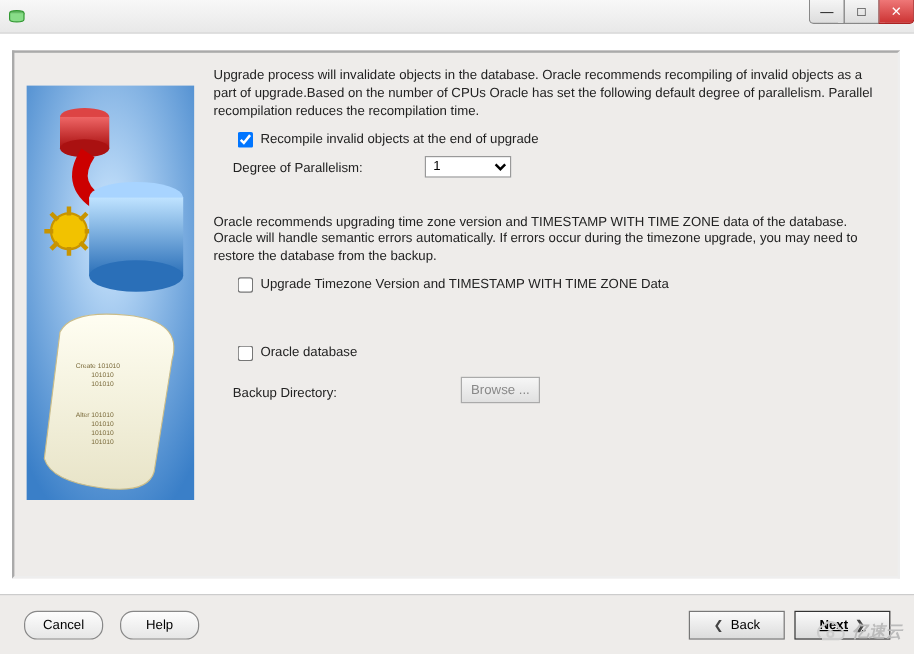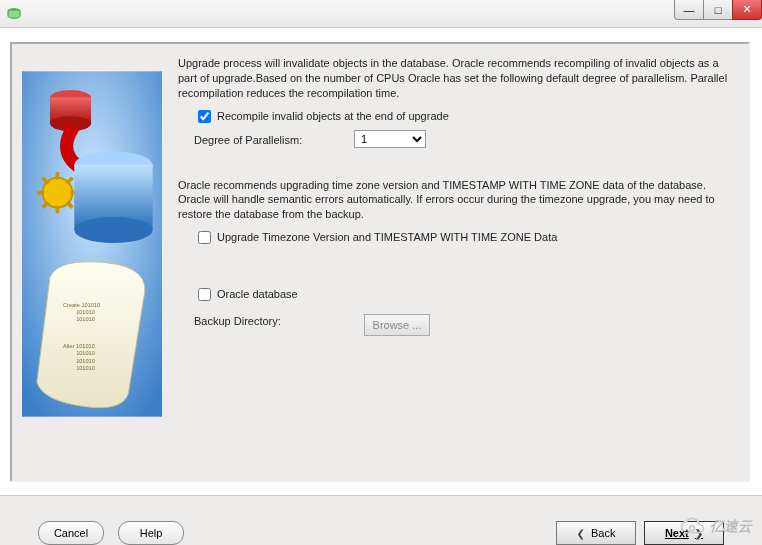--- a/index.html
+++ b/index.html
@@ -65,36 +65,36 @@
   .para { margin-bottom: 6px; }
   .row-cb { display:flex; align-items:center; margin: 4px 0 4px 16px;}
   .row-cb input { margin-right:6px; }
   .row-dop { display:flex; align-items:flex-end; margin: 2px 0 0 16px; }
   .row-dop .lbl { width: 160px; }
   .combo {
     width: 72px; height:18px; border:1px solid #999;
     background:#fff; font: inherit; padding:0 2px;
   }
   .section-gap { height: 30px; }
-  .row-dir { display:flex; align-items:flex-start; margin: 10px 0 0 16px; }
+  .row-dir { display:flex; align-items:flex-end; margin: 10px 0 0 16px; gap: 20px; }
   .row-dir .lbl { width: 160px; }
   .dir-input {
     flex:1; height:20px; border:1px solid #999;
     background:#eee; color:#555; font:inherit; padding:2px 4px;
   }
   .browse-btn {
     width:66px; height:22px; margin-left:10px;
     border:1px solid #aaa; border-radius:0;
     background: linear-gradient(#f6f6f6,#e0e0e0);
     color:#888; font:inherit;
   }
   .footer {
     position:absolute; left:0; bottom:0; width:762px;
     height:50px; border-top:1px solid #ccc;
-    display:flex; align-items:flex-end; padding: 0 38px;
+    display:flex; align-items:center; padding: 0 20px;
     background:#eeecea;
     margin-top:36px;
   }
   .pill-btn {
     min-width:66px; height:24px;
     border:1px solid #888; border-radius:11px;
     background: linear-gradient(#fdfdfd,#e6e6e6);
     font:inherit; padding: 0 14px;
     display:flex;align-items:center;justify-content:center;
     cursor:pointer;

